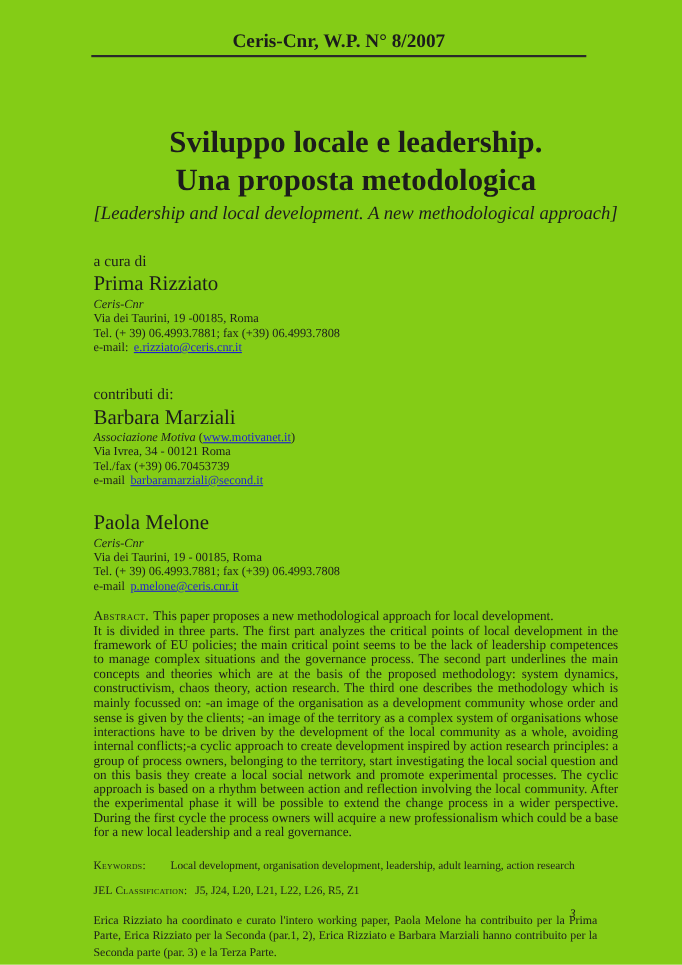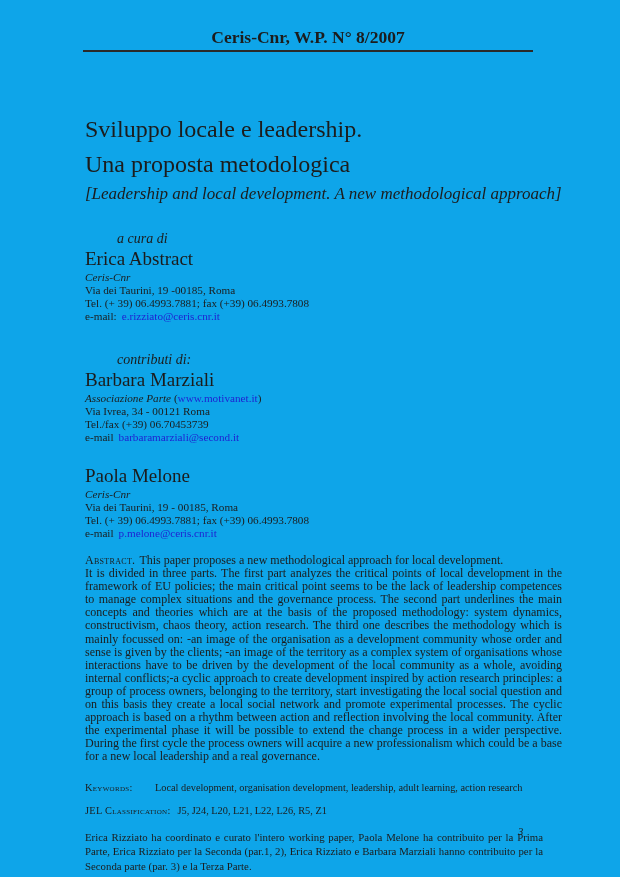--- a/index.html
+++ b/index.html
@@ -6,45 +6,45 @@
   * { box-sizing: border-box; }
   html, body { margin: 0; padding: 0; }
   body {
     width: 620px; height: 877px;
     background: #ffffff;
     font-family: "Liberation Serif", "DejaVu Serif", serif;
     color: var(--ink);
     position: relative;
     overflow: hidden;
   }
-  .page { position: absolute; inset: 0; background: #0ea5e9; }
+  .page { position: absolute; inset: 0; background: #84cc16; }
 
   .header-text {
     position: absolute; top: 27px; left: 83px; width: 450px;
     text-align: center; font-weight: bold; font-size: 17.5px; line-height: 20px;
   }
   .header-rule {
     position: absolute; top: 50px; left: 83px; width: 450px;
     border-top: 2px solid var(--rule); height: 0;
   }
 
   .content { position: absolute; left: 85px; top: 112px; width: 477px; }
 
-  .title { font-size: 24px; line-height: 35px; font-weight: normal; margin: 0; }
+  .title { font-size: 28px; line-height: 35px; font-weight: bold; margin: 0; text-align: center; }
   .subtitle { font-style: italic; font-size: 17px; line-height: 18px; margin-top: 3px; }
 
-  .sec-label { font-style: italic; font-size: 14px; line-height: 17px; margin-left: 32px; }
+  .sec-label { font-size: 14px; line-height: 17px; }
   .curator-label { margin-top: 27px; }
   .contrib-label { margin-top: 28px; }
 
   .person-name { font-size: 19px; line-height: 24px; }
   .info { font-size: 11.2px; line-height: 13px; }
   .info .aff { font-style: italic; }
 
-  .doc-link { color: var(--link); cursor: pointer; }
+  .doc-link { color: var(--link); text-decoration: underline; cursor: pointer; }
   .email-label { margin-right: 5px; }
 
   .person-block-2 { margin-top: 20px; }
 
   .abstract {
     margin: 14px 0 0 0; width: 477px;
     font-size: 12px; line-height: 13.1px; text-align: justify;
   }
   .sc { font-variant: small-caps; letter-spacing: 0.3px; }
   .abstract .sc { margin-right: 4px; }
@@ -76,37 +76,37 @@
 
   <div class="content">
 
     <h1 class="title">
       <div>Sviluppo locale e leadership.</div>
       <div>Una proposta metodologica</div>
     </h1>
     <div class="subtitle">[Leadership and local development. A new methodological approach]</div>
 
     <div class="sec-label curator-label">a cura di</div>
-    <div class="person-name">Erica Abstract</div>
+    <div class="person-name">Prima Rizziato</div>
     <div class="info">
       <div class="aff">Ceris-Cnr</div>
       <div>Via dei Taurini, 19 -00185, Roma</div>
       <div>Tel. (+ 39) 06.4993.7881; fax (+39) 06.4993.7808</div>
       <div>
         <span class="email-label">e-mail:</span><a class="doc-link">e.rizziato@ceris.cnr.it</a>
       </div>
     </div>
 
     <div class="sec-label contrib-label">contributi di:</div>
 
     <div>
       <div class="person-name">Barbara Marziali</div>
       <div class="info">
         <div>
-          <span class="aff">Associazione Parte</span><span> (</span><a class="doc-link">www.motivanet.it</a><span>)</span>
+          <span class="aff">Associazione Motiva</span><span> (</span><a class="doc-link">www.motivanet.it</a><span>)</span>
         </div>
         <div>Via Ivrea, 34 - 00121 Roma</div>
         <div>Tel./fax (+39) 06.70453739</div>
         <div>
           <span class="email-label">e-mail</span><a class="doc-link">barbaramarziali@second.it</a>
         </div>
       </div>
     </div>
 
     <div class="person-block-2">

